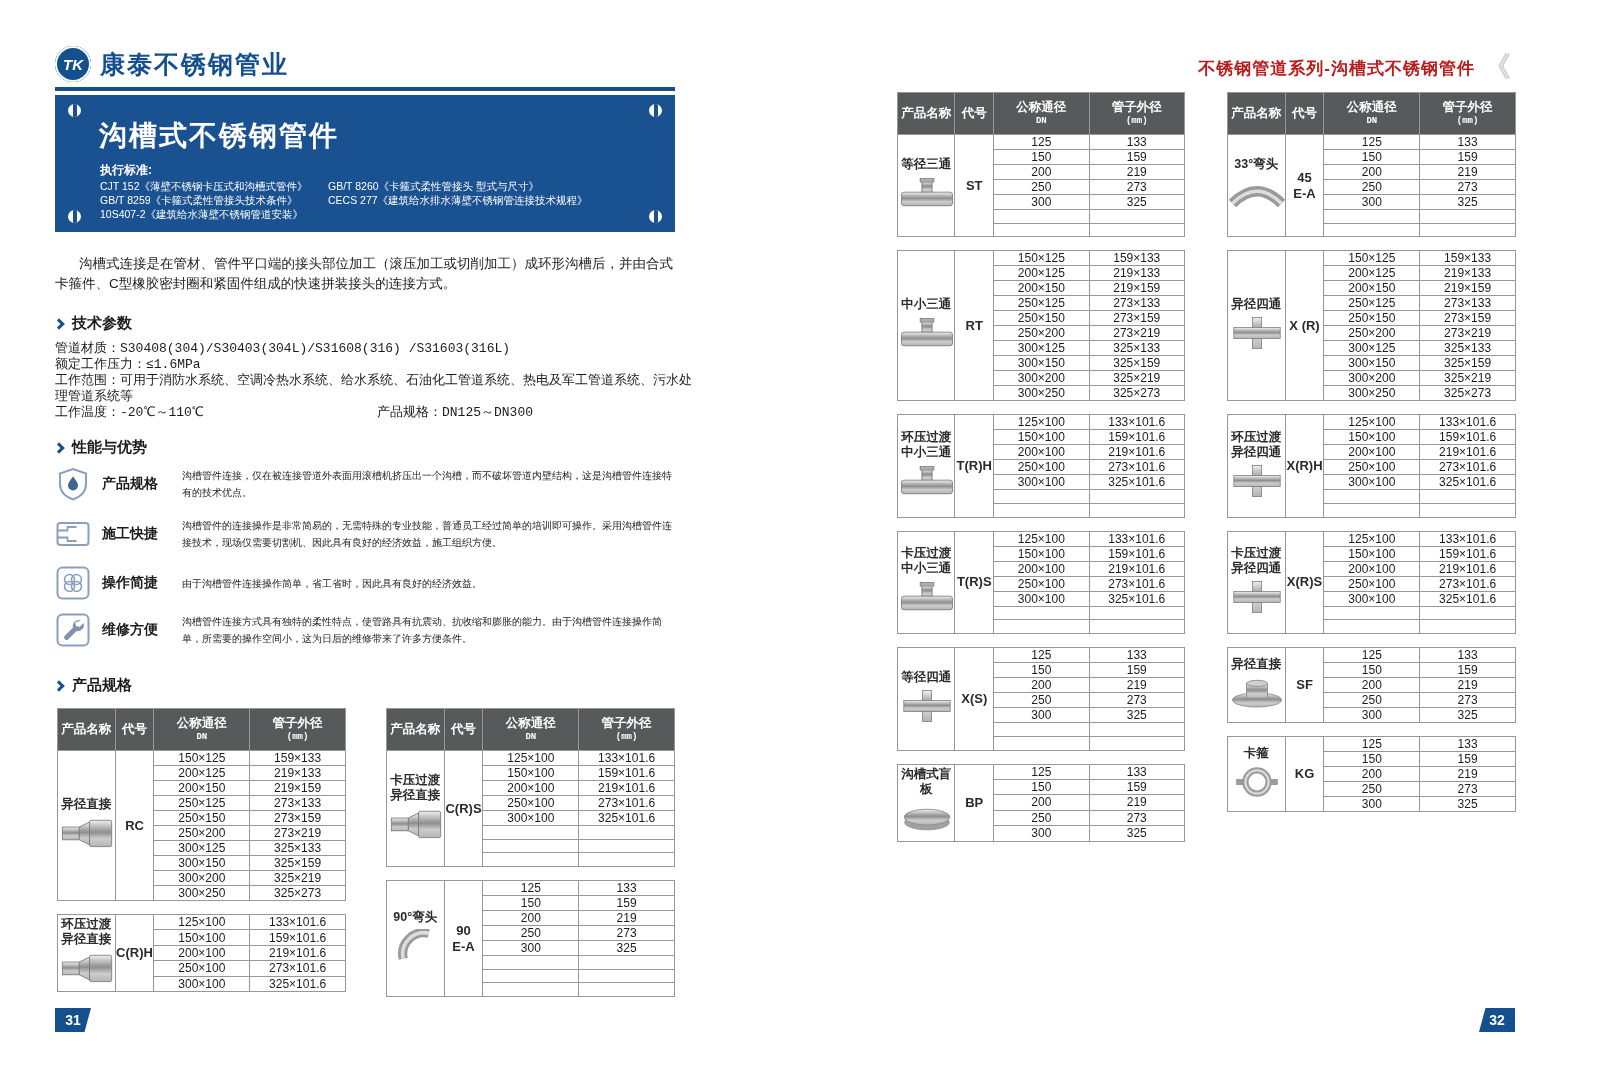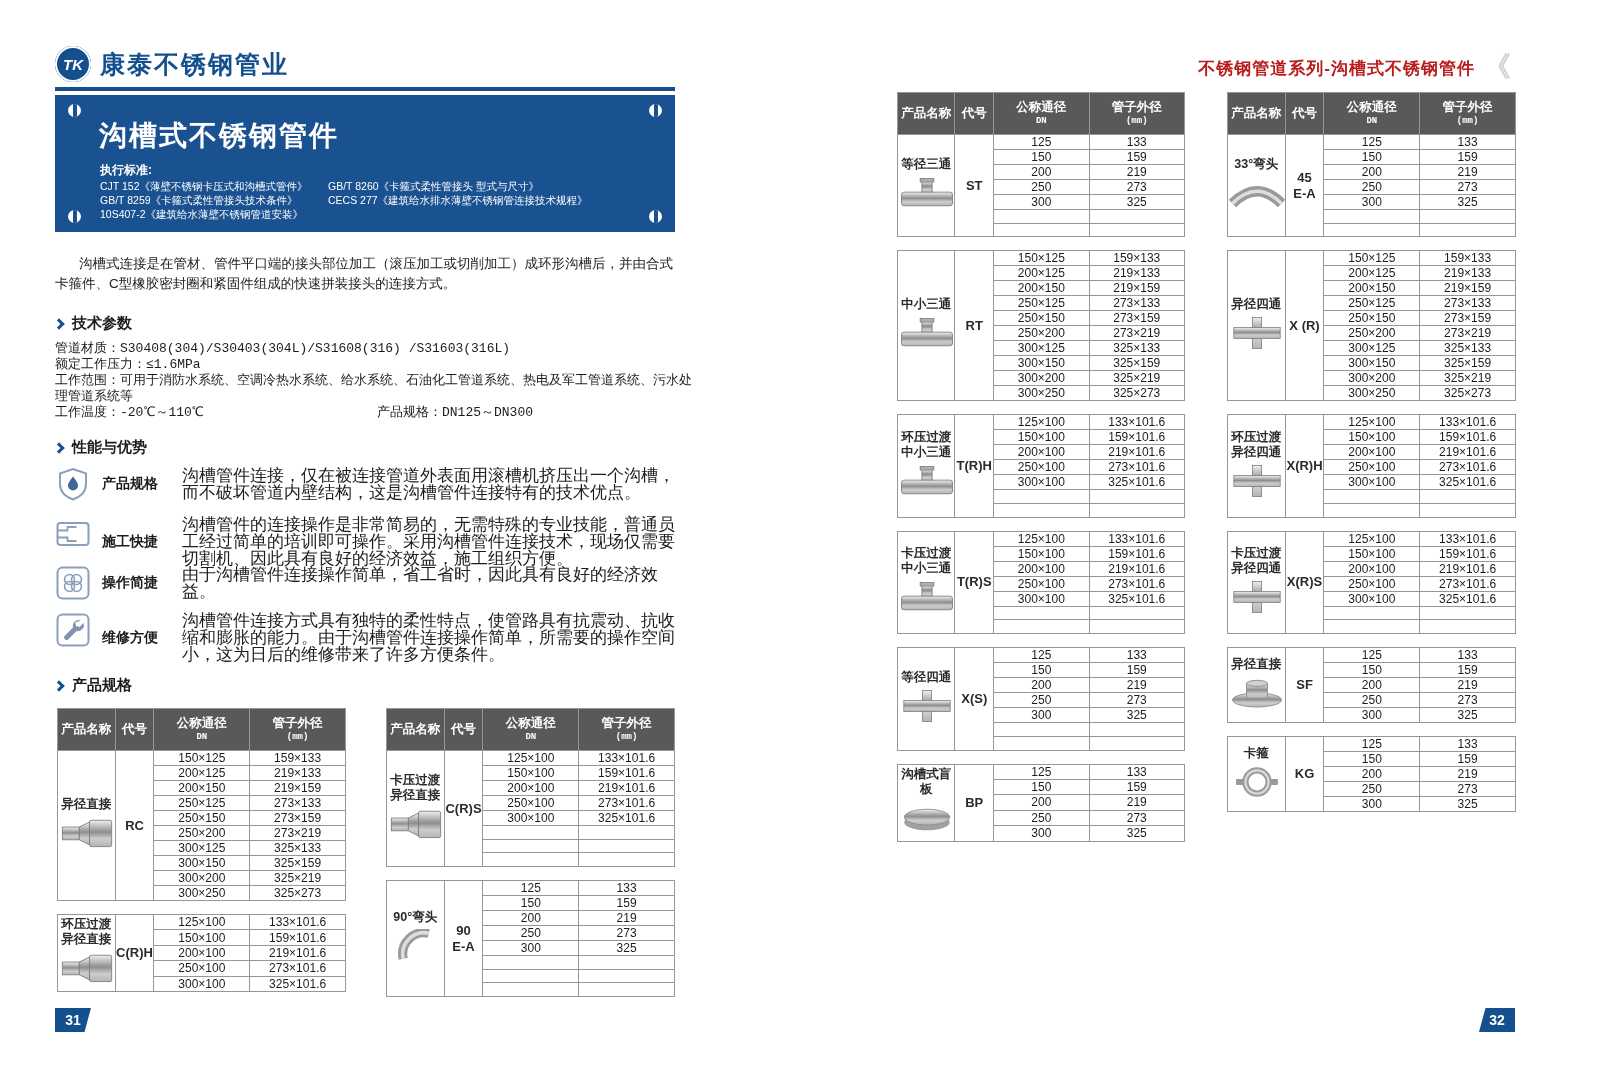--- a/index.html
+++ b/index.html
@@ -38,21 +38,21 @@
     transform:rotate(45deg); margin-right:9px; display:inline-block; }
   #tech-heading { left:55px; top:314px; }
   #tech-lines { left:55px; top:341px; width:640px; font-size:13px; line-height:16px; color:#1c1c1c;font-family:Liberation Mono, monospace; }
   #tech-line4 { position:relative; }
   #tech-spec { position:absolute; left:322px; top:0; }
   #features-heading { left:55px; top:438px;text-align:right; }
   .feature { position:absolute; left:55px; width:625px; display:flex; }
   .f-icon { width:36px; height:36px; flex:0 0 36px; }
   .f-title { width:72px; margin-left:11px; font-size:14px; font-weight:bold; color:#1c1c1c;
     display:flex; align-items:center; min-height:36px; }
-  .f-text { flex:1; margin-left:8px; font-size:17px; line-height:17px; color:#1c1c1c;
+  .f-text { flex:1; margin-left:8px; font-size:10px; line-height:17px; color:#1c1c1c;
     display:flex; align-items:center; min-height:36px; }
   #specs-heading { left:55px; top:676px; }
 
   
   .tgroup { position:absolute; }
   .tgroup table { width:100%; border-collapse:collapse; table-layout:fixed; }
   .tgroup table + table { margin-top:13px; }
   .tgroup th, .tgroup td { border:1px solid #979797; text-align:center; vertical-align:middle; padding:0; }
   .tgroup thead th { background:#58595b; color:#fff; height:42px; }
   .h-main { font-size:12.5px; font-weight:bold; line-height:13px; }

